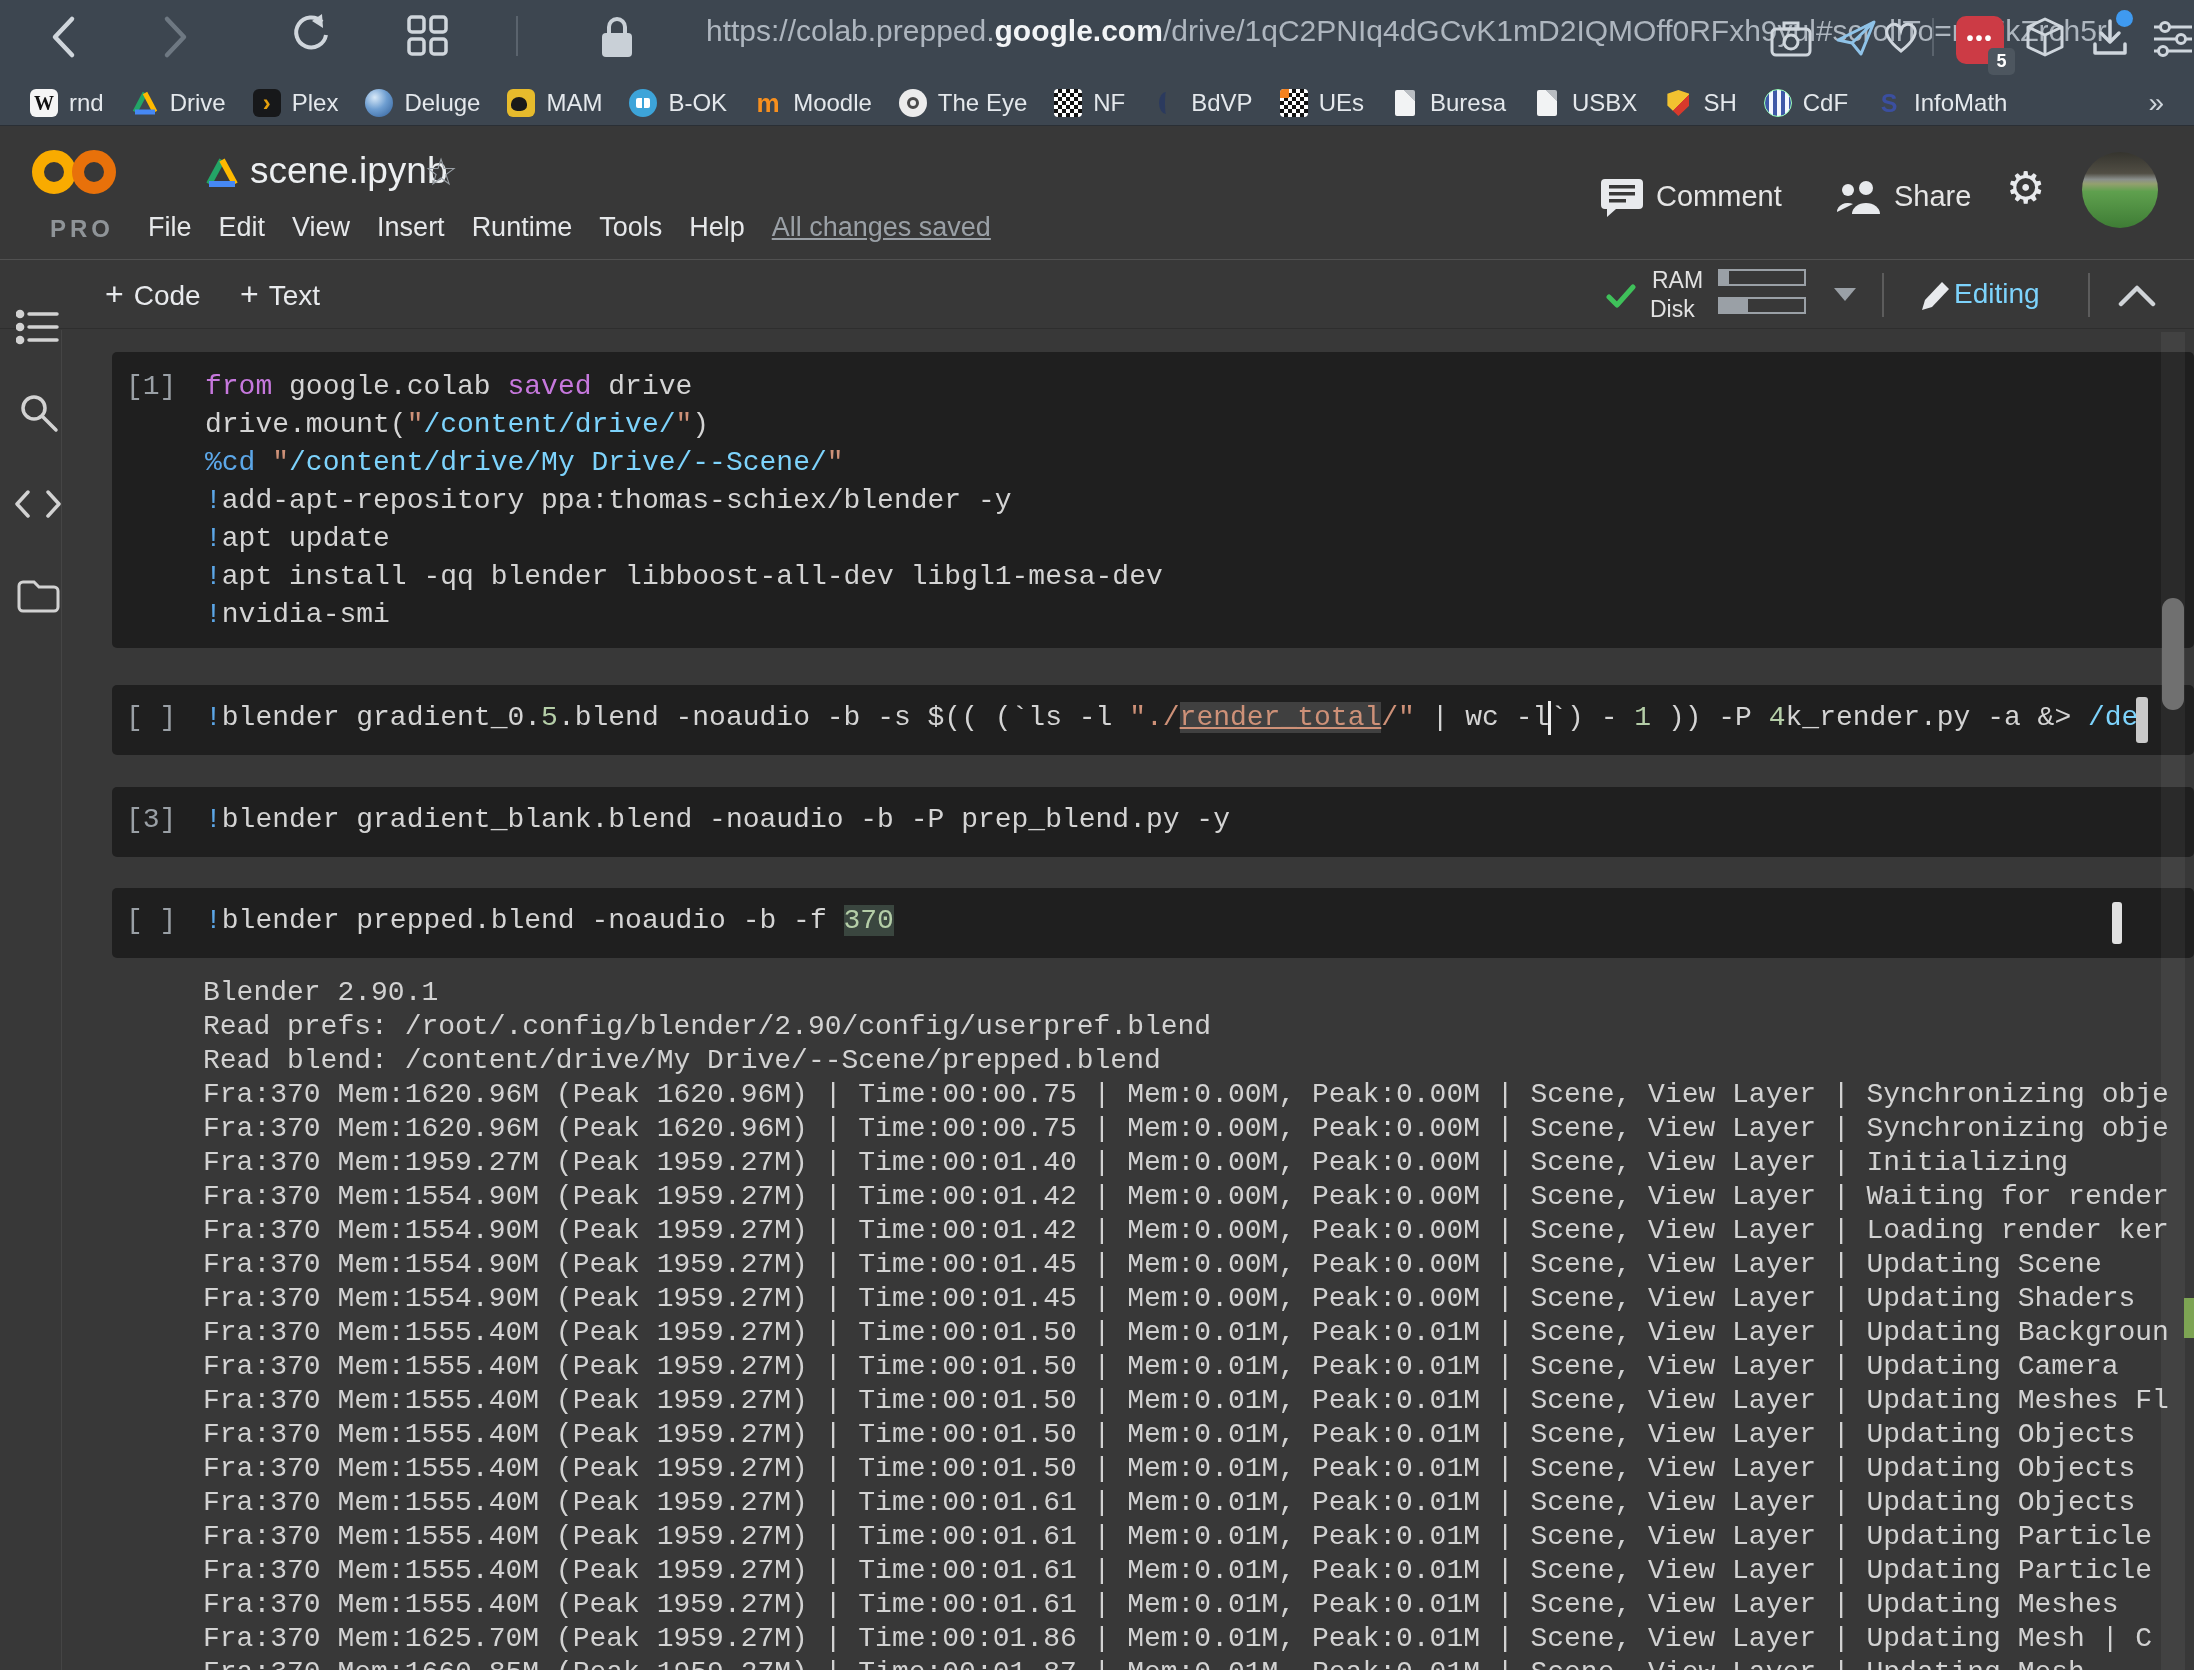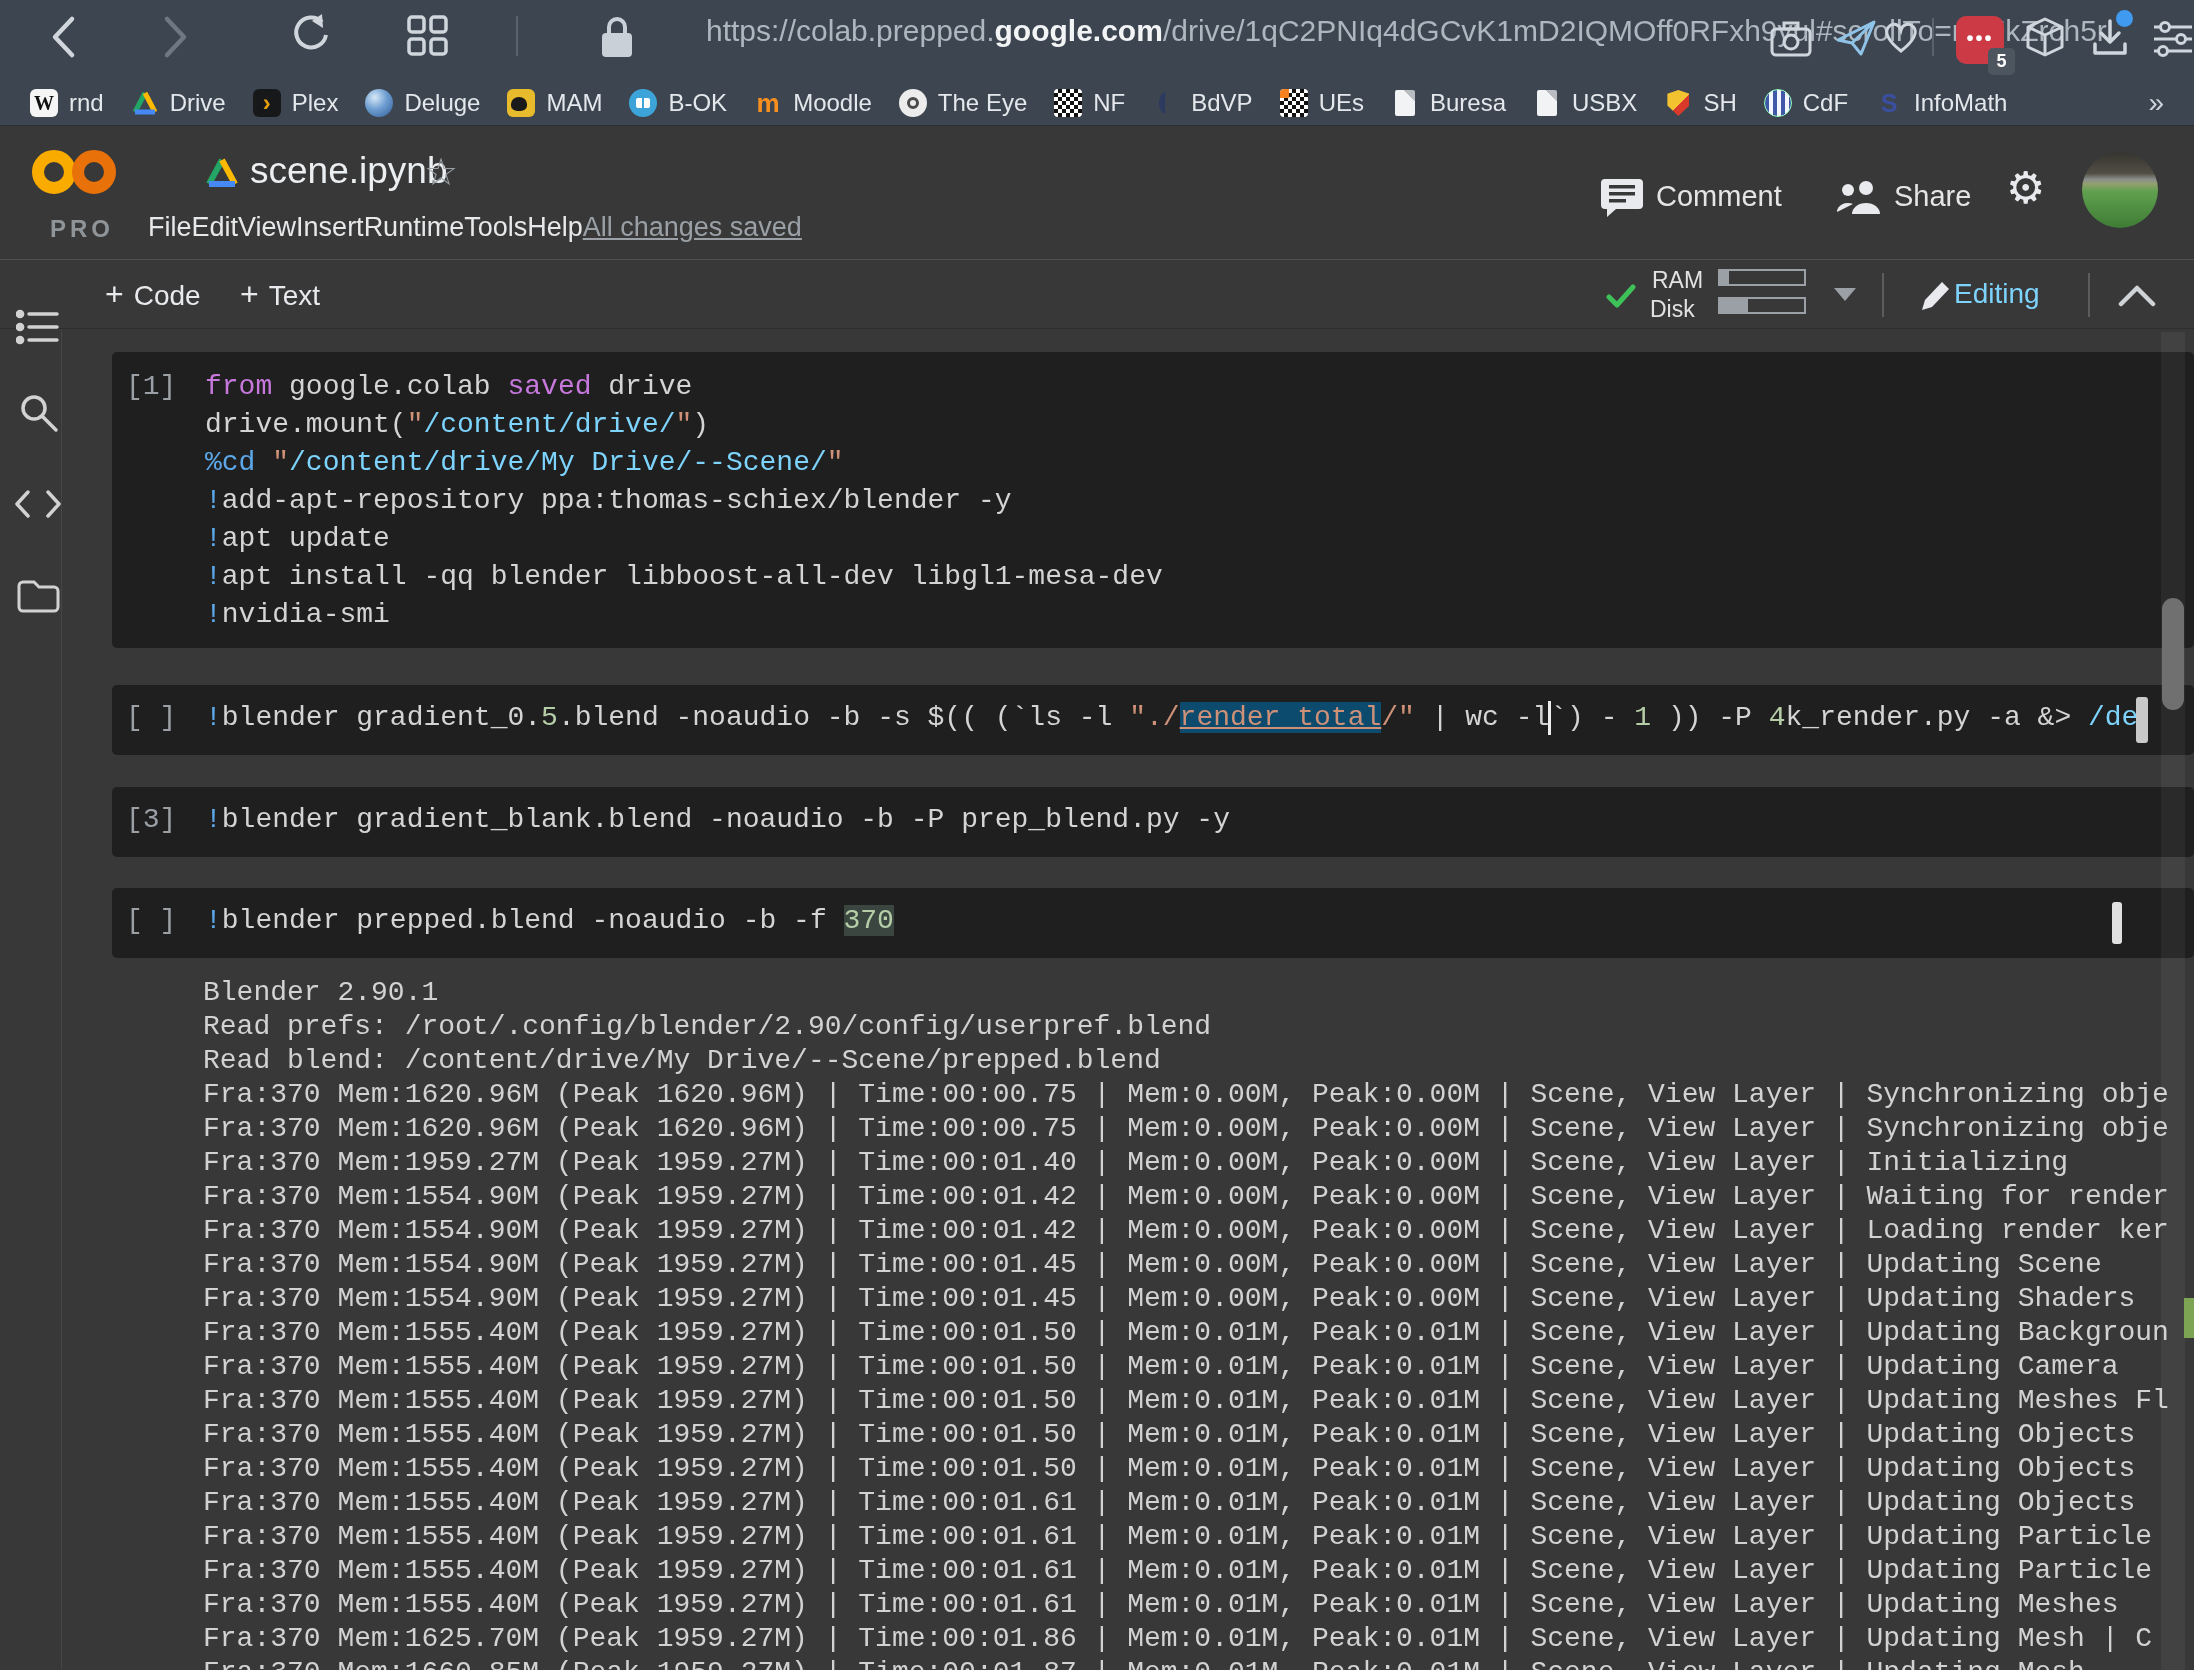--- a/index.html
+++ b/index.html
@@ -62,21 +62,21 @@
   .bi-infomath { background:transparent; color:#3b4fa0; font-weight:bold; font-size:25px; }
 
   
   .cheader { position:absolute; left:0; top:126px; width:2194px; height:133px; background:#383838; }
   .ring { position:absolute; border-radius:50%; }
   .pro { position:absolute; left:50px; top:213px; color:#8f9498; font-weight:bold;
     font-size:24px; letter-spacing:4px; }
   .ntitle { position:absolute; left:250px; top:150px; color:#eceff1; font-size:37px; }
   .star { position:absolute; left:424px; top:150px; color:#9aa0a6; font-size:38px;
     font-family:"DejaVu Sans",sans-serif; }
-  .menurow { position:absolute; left:148px; top:212px; display:flex; 
+  .menurow { position:absolute; left:148px; top:212px; display:flex; gap:27px;
     font-size:27px; color:#e6e8ea; }
   .menurow .saved { color:#9aa0a6; text-decoration:underline; }
   .hbtn-label { position:absolute; font-size:29px; color:#e5e5e5; }
   .gear { position:absolute; left:2006px; top:162px; font-size:44px; color:#e8eaed;
     font-family:"DejaVu Sans",sans-serif; }
   .avatar { position:absolute; left:2082px; top:152px; width:76px; height:76px; border-radius:50%;
     background:linear-gradient(180deg,#35342e 0%,#514e44 28%,#8a8f8c 36%,#93a06e 42%,#5fa04e 52%,#3e7c35 100%); }
 
   
   .toolbar { position:absolute; left:0; top:259px; width:2194px; height:70px;
@@ -103,21 +103,21 @@
     font-family:"Liberation Mono","DejaVu Sans Mono",monospace; font-size:28px; line-height:38px; }
   .codewrap { margin-left:93px; overflow:hidden; }
   .code-line { height:38px; line-height:38px; white-space:pre;
     font-family:"Liberation Mono","DejaVu Sans Mono",monospace; font-size:28px; }
   .tk-d { color:#d4d4d4; }
   .tk-k { color:#c678dd; }
   .tk-s { color:#ce9178; }
   .tk-su { color:#7dd3fc; }
   .tk-m, .tk-b { color:#5ca7e8; }
   .tk-n { color:#b5cea8; }
-  .tk-sel { color:#ce9178; background:#0c4a6e; text-decoration:underline; }
+  .tk-sel { color:#ce9178; background:#404040; text-decoration:underline; }
   .tk-seln { color:#b5cea8; background:#3a463f; }
   .tk-cursor { display:inline-block; width:3px; height:34px; background:#ececec;
     vertical-align:middle; margin:0 -1px; }
   .cell-scroll { position:absolute; background:#c9c9c9; border-radius:3px; }
 
   
   .output { position:absolute; left:203px; top:976px; right:0; bottom:0; overflow:hidden; }
   .out-line { height:34px; line-height:34px; white-space:pre; color:#d2d2d2;
     font-family:"Liberation Mono","DejaVu Sans Mono",monospace; font-size:28px; }
 

